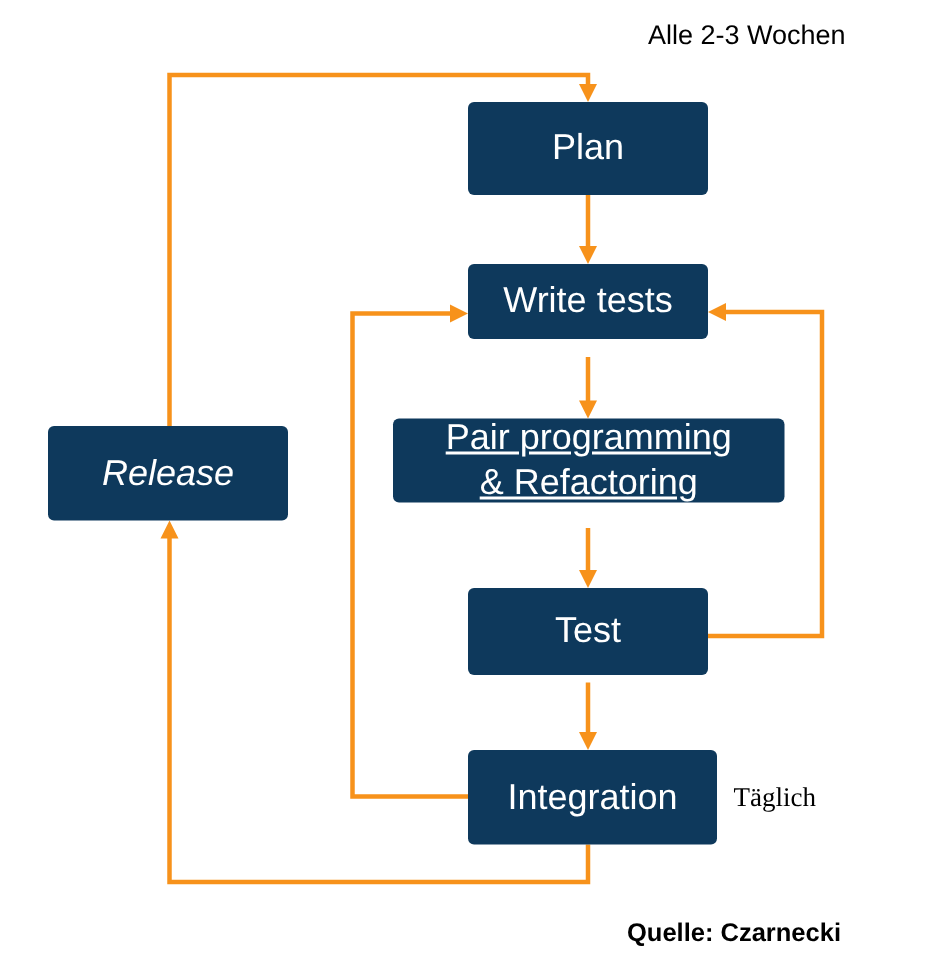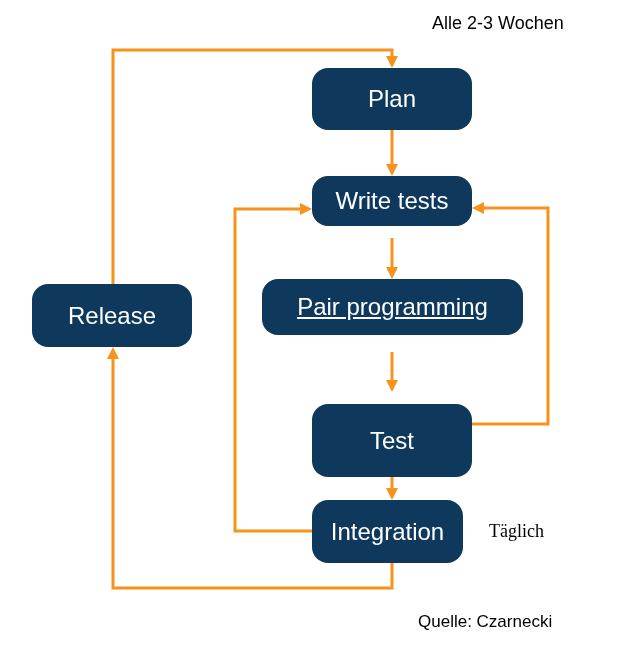--- a/index.html
+++ b/index.html
@@ -28,44 +28,44 @@
     fill: none;
     stroke: var(--arrow);
     stroke-width: 3;
     stroke-linejoin: miter;
   }
   .arrowhead { fill: var(--arrow); stroke: none; }
   .node {
     position: absolute;
     background: var(--node-fill);
     color: var(--node-text);
-    border-radius: 16px;
+    border-radius: 4px;
     display: flex;
     flex-direction: column;
     align-items: center;
     justify-content: center;
     text-align: center;
     font-size: 24px;
     line-height: 1.25;
   }
   .node-plan        { left: 312px; top: 68px;  width: 160px; height: 62px; }
   .node-write-tests { left: 312px; top: 176px; width: 160px; height: 50px; }
   .node-pair        { left: 262px; top: 279px; width: 261px; height: 56px; text-decoration: underline; }
-  .node-test        { left: 312px; top: 404px; width: 160px; height: 73px; }
-  .node-integration { left: 312px; top: 500px; width: 151px; height: 63px; }
-  .node-release     { left: 32px;  top: 284px; width: 160px; height: 63px; }
+  .node-test        { left: 312px; top: 392px; width: 160px; height: 58px; }
+  .node-integration { left: 312px; top: 500px; width: 166px; height: 63px; }
+  .node-release     { left: 32px;  top: 284px; width: 160px; height: 63px; font-style: italic; }
   .annotation {
     position: absolute;
     color: var(--label-text);
     font-size: 18px;
     white-space: nowrap;
   }
   .label-cycle  { left: 400px; top: 13px; margin-left: 32px; }
   .label-daily  { left: 489px; top: 521px; font-family: Liberation Serif, serif; }
-  .label-source { left: 418px; top: 612px; font-size: 17px; }
+  .label-source { left: 418px; top: 612px; font-size: 17px; font-weight: bold; }
 </style>
 </head>
 <body>
 
 <div class="canvas">
 
   <svg class="connectors" viewBox="0 0 623 645" xmlns="http://www.w3.org/2000/svg">
 
     <g>
       <polyline class="conn" points="113,284 113,50 392,50 392,58"></polyline>
@@ -111,20 +111,21 @@
   <div class="node node-plan">
     <span>Plan</span>
   </div>
 
   <div class="node node-write-tests">
     <span>Write tests</span>
   </div>
 
   <div class="node node-pair">
     <span>Pair programming</span>
+    <span>&amp; Refactoring</span>
   </div>
 
   <div class="node node-test">
     <span>Test</span>
   </div>
 
   <div class="node node-integration">
     <span>Integration</span>
   </div>
 

